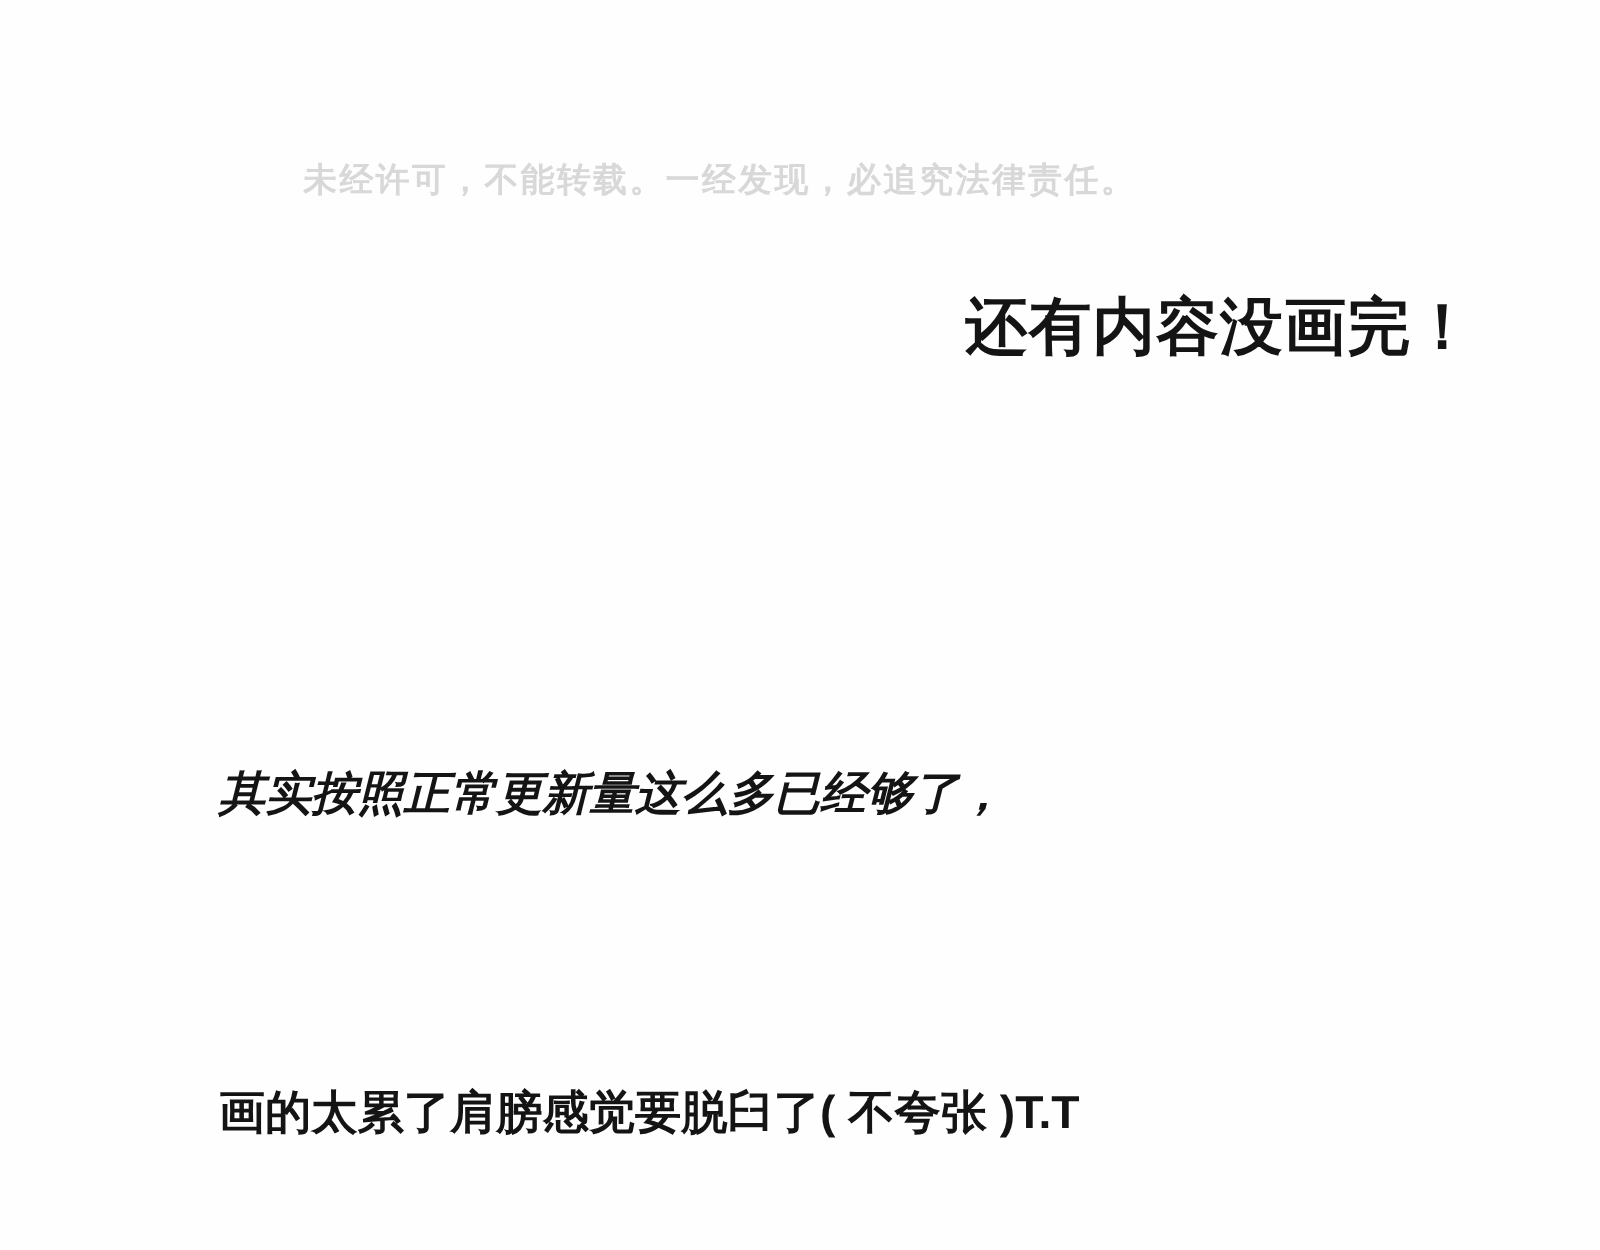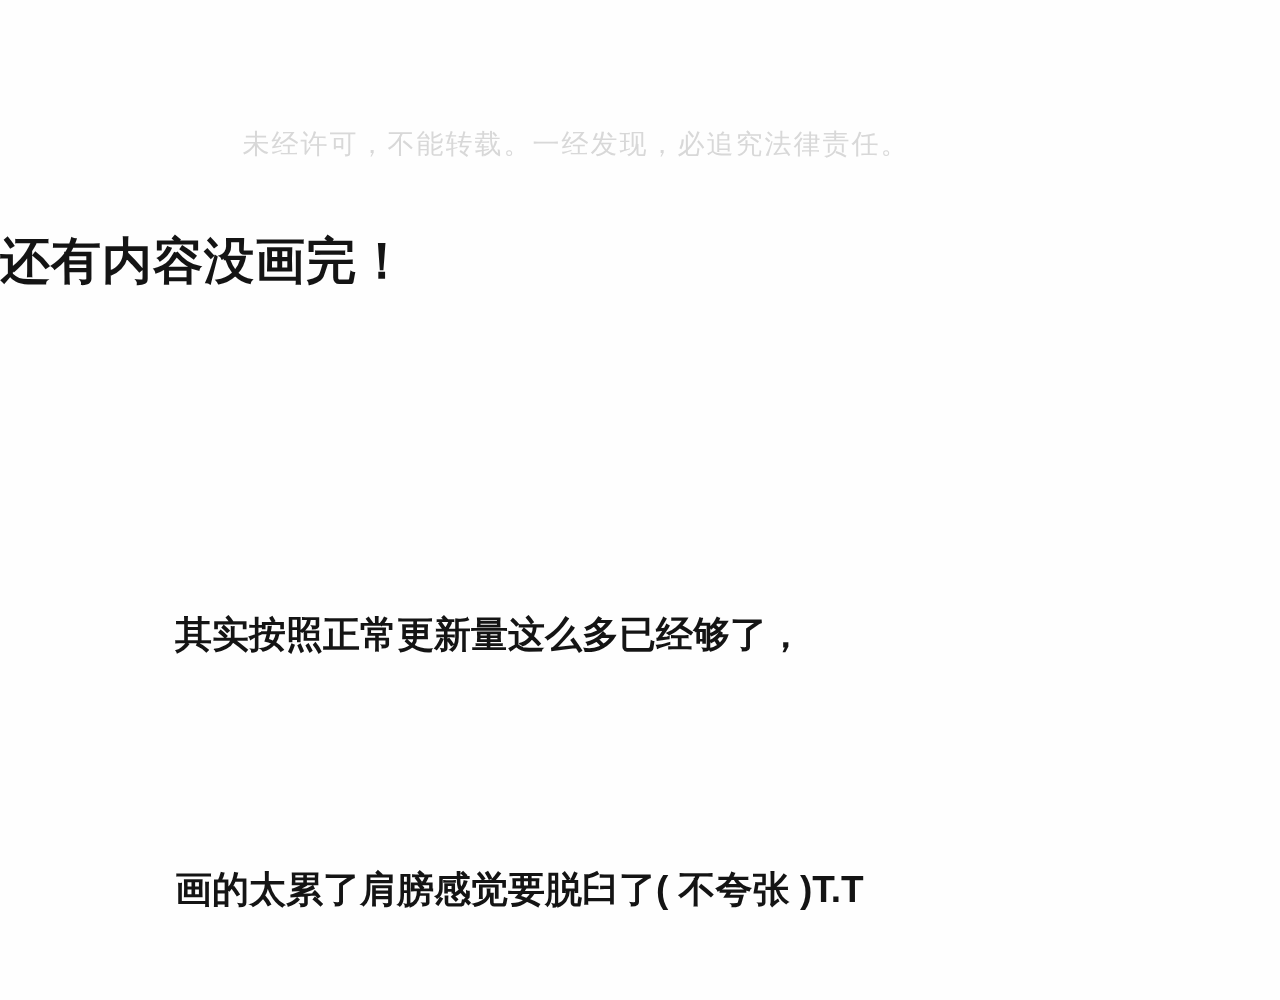--- a/index.html
+++ b/index.html
@@ -24,52 +24,52 @@
   }
 
   
   .watermark {
     position: absolute;
     top: 126px;
     left: 0;
     width: 1152px;
     text-align: center;
     font-size: 27px;
-    font-weight: normal;
+    font-weight: bold;
     letter-spacing: 2px;
     color: #d8d8d8;
     white-space: nowrap;
     user-select: none;
   }
 
   
   .headline {
     position: absolute;
     top: 228px;
     left: 0;
     width: 1180px;
-    text-align: left;
+    text-align: right;
     font-size: 50px;
     font-weight: bold;
     letter-spacing: 1px;
     color: #141414;
     white-space: nowrap;
   }
 
   
   .para {
     position: absolute;
     left: 175px;
     font-size: 37px;
     line-height: 52px;
     font-weight: bold;
     color: #141414;
     white-space: pre;
   }
-  .para-1 { top: 505px; }
+  .para-1 { top: 505px; font-style: italic; }
   .para-2 { top: 760px; }
 
   .para .line {
     display: block;
   }
 </style>
 </head>
 <body>
 
 <div class="page">

